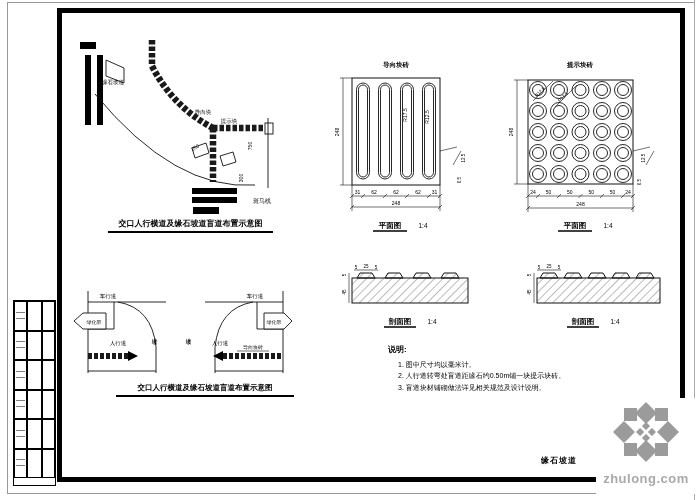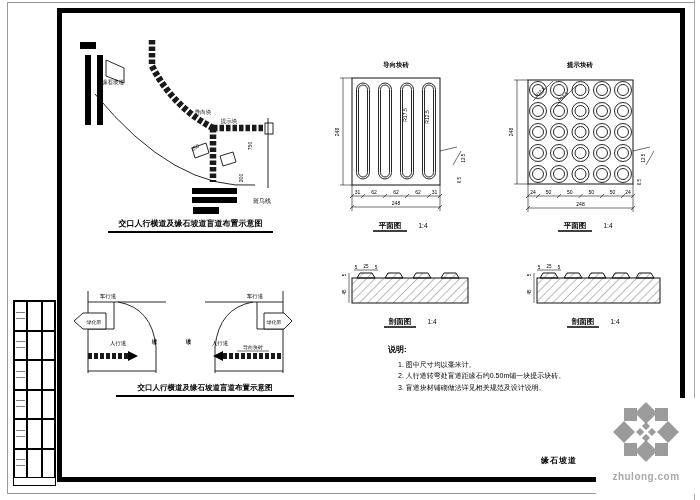--- a/index.html
+++ b/index.html
@@ -16,21 +16,21 @@
   .notes .nt{font-weight:bold;font-size:8px;margin-bottom:3px;}
   .notes .ni{margin-left:10px;}
   .vlabel{writing-mode:vertical-rl;text-orientation:upright;font-size:5.5px;line-height:6px;}
   .sheet-title{font-size:8px;font-weight:bold;letter-spacing:1px;}
   .revtable{left:13px;top:300px;width:43px;height:186px;border:1.5px solid #000;
             display:grid;grid-template-columns:13px 15px 13px;grid-auto-rows:29.5px;box-sizing:border-box;}
   .revtable .cell{border:0.8px solid #000;display:flex;flex-direction:column;
                   align-items:center;justify-content:center;overflow:hidden;}
   .revtable .mk{font-size:4.5px;line-height:6px;color:#111;font-weight:bold;}
   .logo{left:596px;top:398px;width:100px;height:96px;background:#fff;z-index:6;text-align:center;}
-  .logo-text{font-size:10px;font-weight:bold;color:#a9a9a9;letter-spacing:0.5px;margin-top:-2px;}
+  .logo-text{font-size:13px;font-weight:bold;color:#a9a9a9;letter-spacing:0.5px;margin-top:-2px;}
   svg text{font-family:"Liberation Sans", sans-serif;}
 </style>
 </head>
 <body>
 
 <div id="canvas">
 
   <div class="abs sheet-outline"></div>
   <div class="abs edge-line"></div>
   <div class="abs frame"></div>

